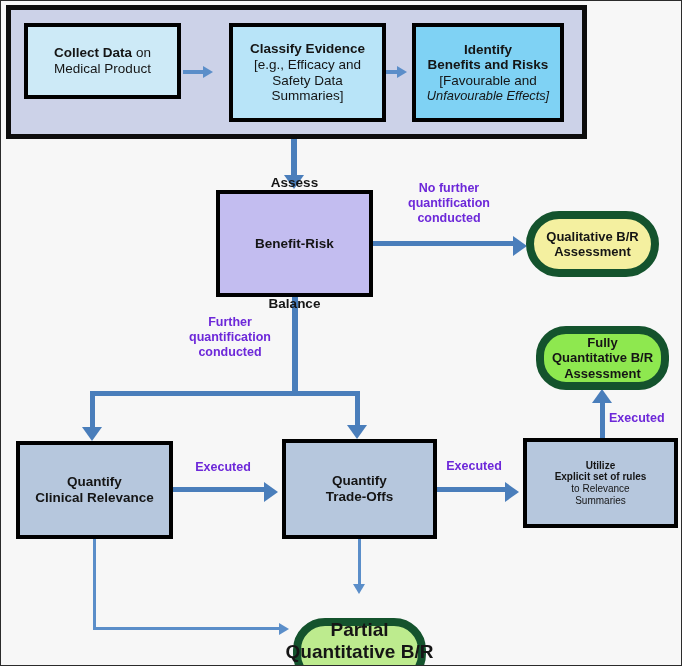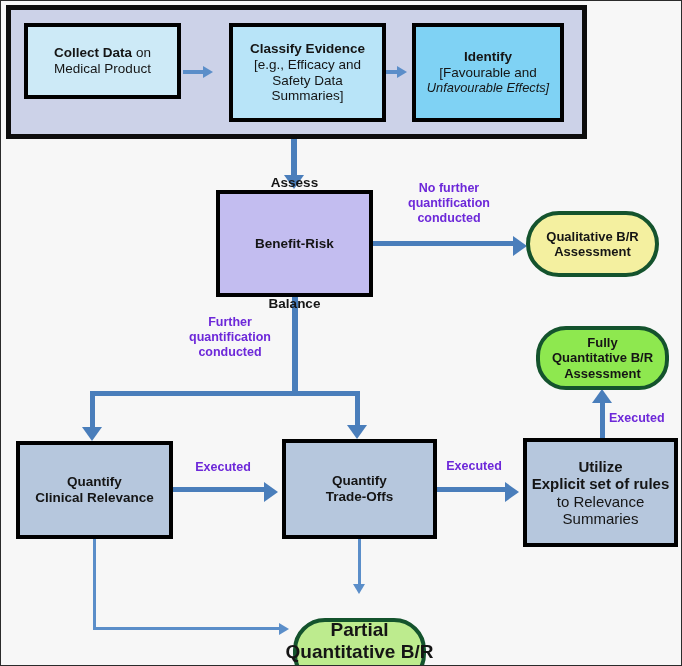--- a/index.html
+++ b/index.html
@@ -30,21 +30,21 @@
     justify-content: center;
     text-align: center;
     color: #151515;
     line-height: 1.16;
     z-index: 5;
   }
   .rect {
     border: 4px solid #000000;
   }
   .pill {
-    border: 4px solid #14532d;
+    border: 8px solid #14532d;
     border-radius: 34px;
   }
   .node .ln      { display: block; white-space: nowrap; }
   .node .bold    { font-weight: bold; }
   .node .reg     { font-weight: normal; }
 
   
   #stage-container {
     position: absolute;
     background: #ccd2e8;
@@ -98,20 +98,21 @@
 
   <div class="node rect" style="left:208px; top:22px; width:157px; height:99px; background:#b8e4f8; font-size:13.5px;margin-left:20px;">
     <span class="ln bold">Classify Evidence</span>
     <span class="ln reg">[e.g., Efficacy and</span>
     <span class="ln reg">Safety Data</span>
     <span class="ln reg">Summaries]</span>
   </div>
 
   <div class="node rect" style="left:411px; top:22px; width:152px; height:99px; background:#7fd2f4; font-size:13.5px;">
     <span class="ln bold">Identify</span>
+    <span class="ln bold">Benefits and Risks</span>
     <span class="ln reg">[Favourable and</span>
     <span class="ln reg" style="font-size:12.8px;font-style:italic;">Unfavourable Effects]</span>
   </div>
 
   <div class="seg thin" style="left:182px; top:69px; width:22px; height:4px;"></div>
   <div class="arrow right sm" style="left:202px; top:65px;"></div>
 
   <div class="seg thin" style="left:376px; top:69px; width:22px; height:4px;"></div>
   <div class="arrow right sm" style="left:396px; top:65px;"></div>
 
@@ -160,21 +161,21 @@
 
   <div class="node rect" style="left:281px; top:438px; width:155px; height:100px; background:#b6c7dd; font-size:13.5px;">
     <span class="ln bold">Quantify</span>
     <span class="ln bold">Trade-Offs</span>
   </div>
 
   <div class="seg" style="left:436px; top:486px; width:72px; height:5px;"></div>
   <div class="arrow right" style="left:504px; top:481px;"></div>
   <div class="elabel" style="left:434px; top:458px; width:78px;">Executed</div>
 
-  <div class="node rect" style="left:522px; top:437px; width:155px; height:109px; background:#b6c7dd; font-size:15px;">
+  <div class="node rect" style="left:522px; top:437px; width:155px; height:90px; background:#b6c7dd; font-size:10px;">
     <span class="ln bold">Utilize</span>
     <span class="ln bold">Explicit set of rules</span>
     <span class="ln reg">to Relevance</span>
     <span class="ln reg">Summaries</span>
   </div>
 
   <div class="seg" style="left:599px; top:400px; width:5px; height:37px;"></div>
   <div class="arrow up" style="left:591px; top:388px;"></div>
   <div class="elabel" style="left:608px; top:410px; width:74px; text-align:left;">Executed</div>
 

